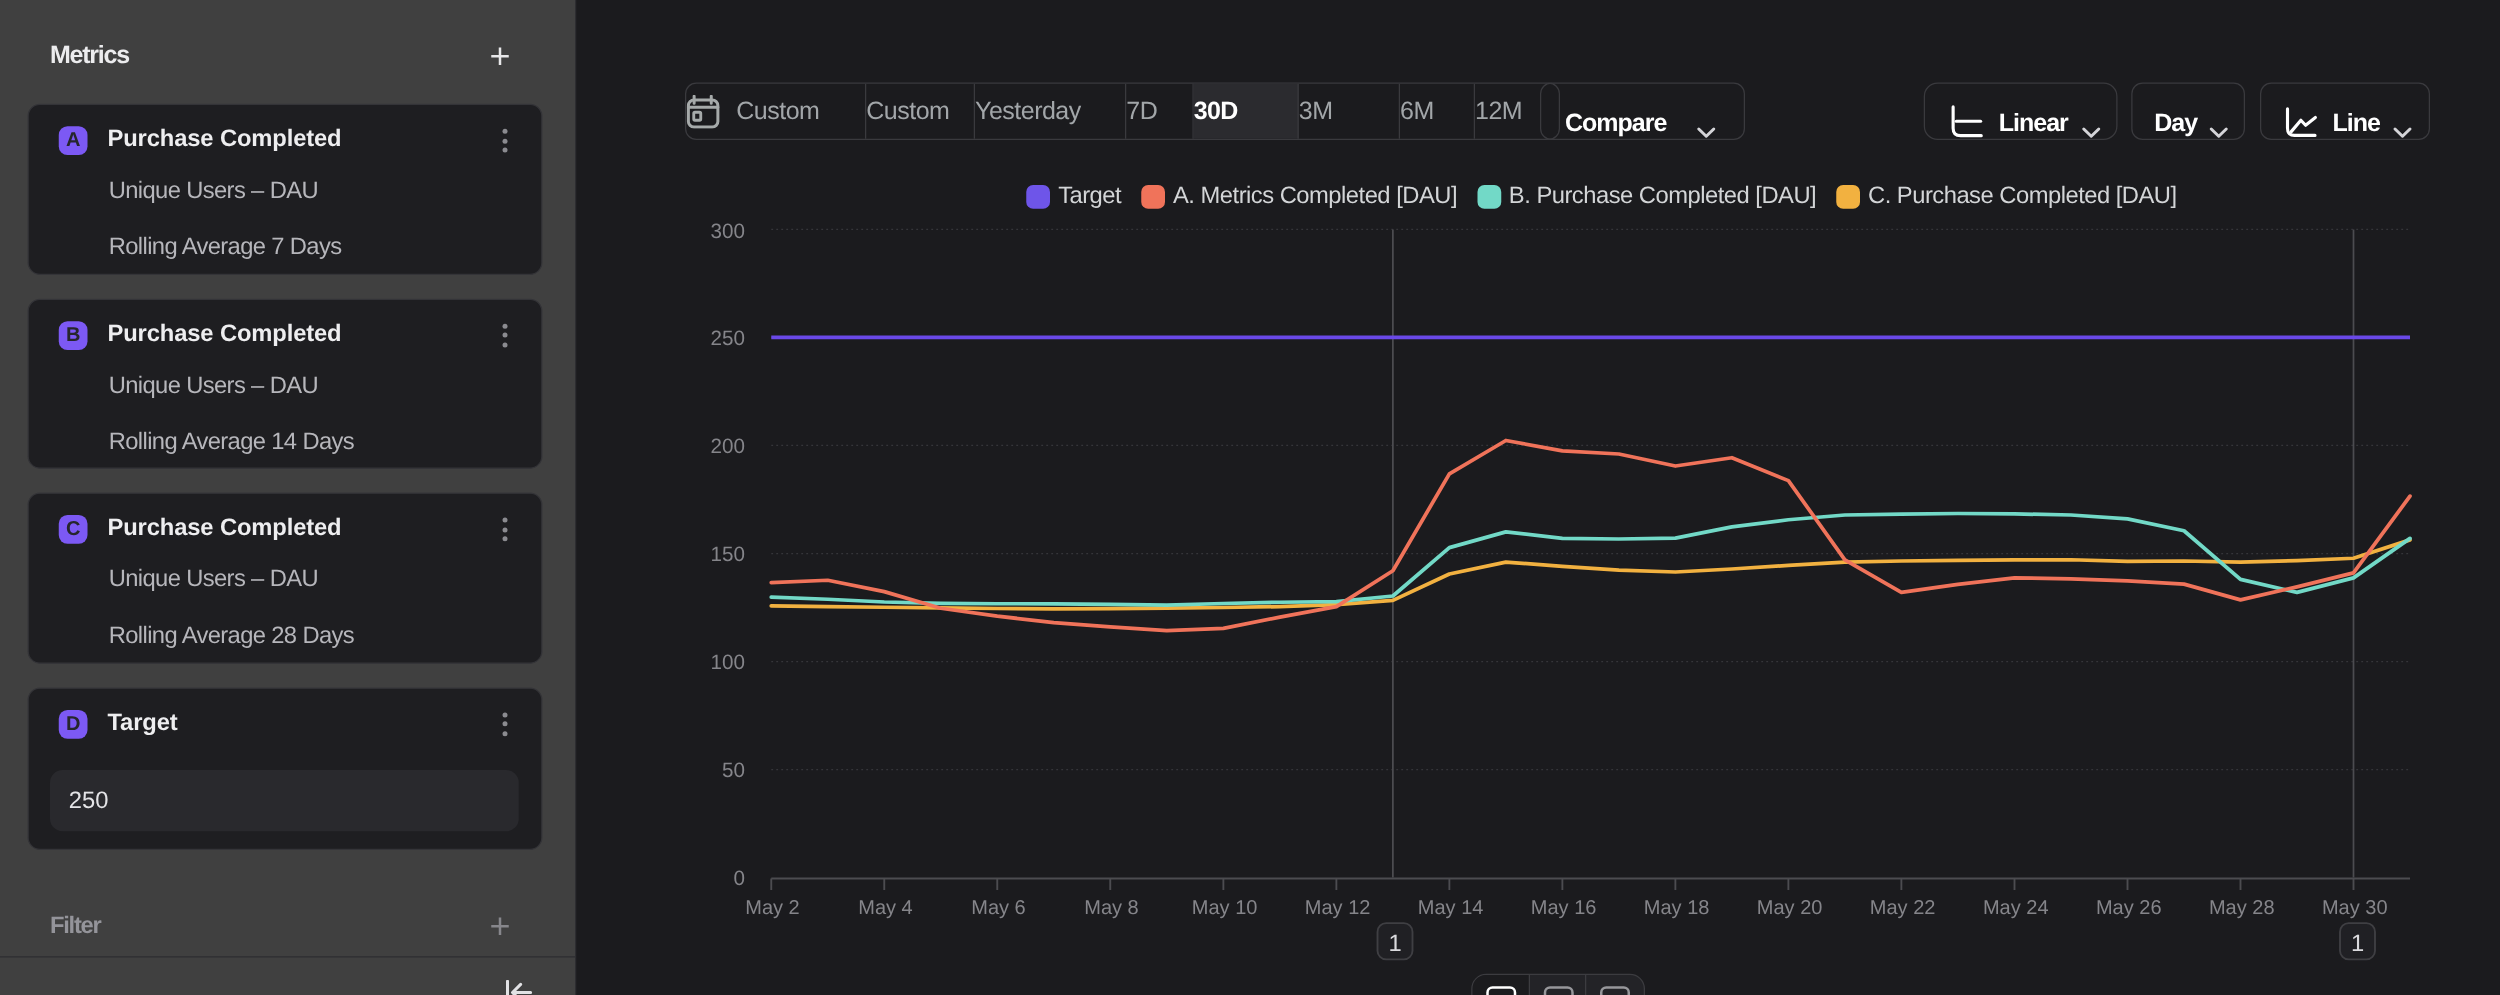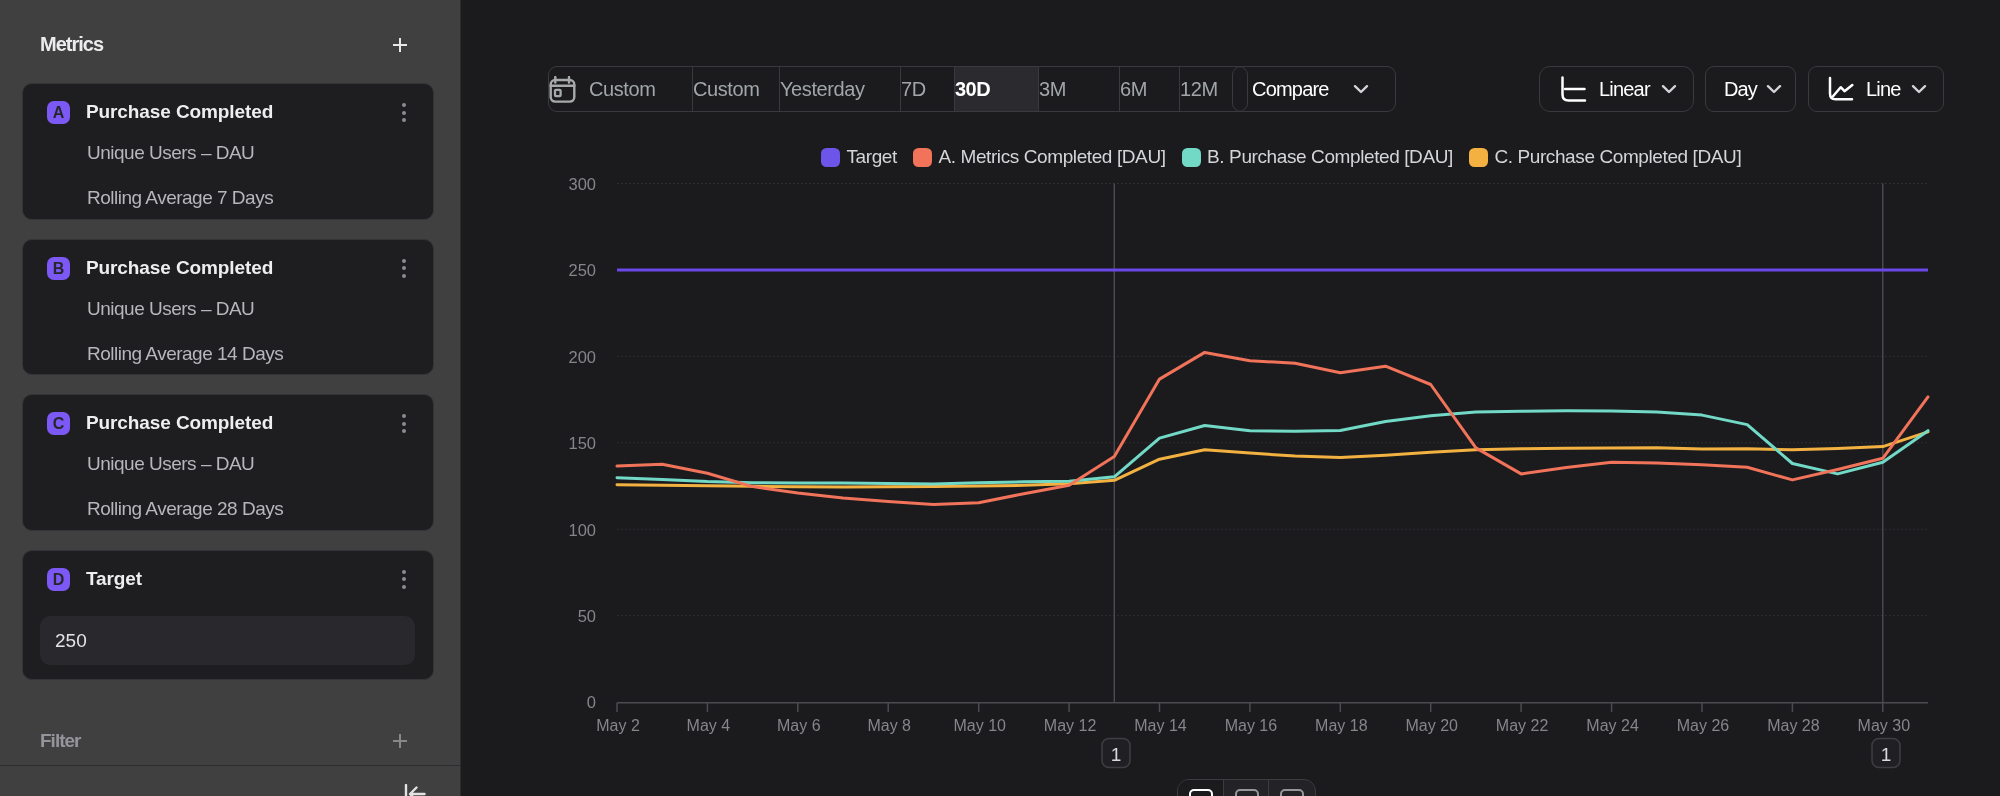--- a/index.html
+++ b/index.html
@@ -16,21 +16,21 @@
   .ctitle { position:absolute; left:63px; top:17px; font-size:19px; font-weight:700; color:#eeeef0; letter-spacing:-0.1px; }
   .csub1 { position:absolute; left:64px; top:58px; font-size:19px; color:#b6b6bb; letter-spacing:-0.5px; }
   .csub2 { position:absolute; left:64px; top:103px; font-size:19px; color:#b6b6bb; letter-spacing:-0.5px; }
   .kebab { position:absolute; left:379px; top:19px; }
   .kebab span { display:block; width:4px; height:4px; border-radius:50%; background:#8b8b90; margin:0 0 3.5px 0; }
   .tinput { position:absolute; left:17px; top:65.5px; width:375px; height:49px; border-radius:10px; background:#29292d;
     color:#e4e4e7; font-size:19px; line-height:49px; padding-left:15px; }
   .filter-lbl { position:absolute; left:40px; top:730px; font-size:19px; font-weight:700; color:#94949a; letter-spacing:-1px; }
   
   .btn { position:absolute; top:66px; height:46px; border:1px solid #3a3a3e; border-radius:9px;
-    display:flex; align-items:center; justify-content:center; color:#fff; font-size:20px; font-weight:400; letter-spacing:-0.8px; }
+    display:flex; align-items:flex-end; justify-content:center; color:#fff; font-size:20px; font-weight:700; letter-spacing:-0.8px; }
   #seg { position:absolute; left:548px; top:66px; height:46px; border:1px solid #3a3a3e; border-radius:9px; display:flex; }
   .seg { height:44px; display:flex; align-items:center; justify-content:flex-start; color:#a2a6a9; font-size:20px;
     letter-spacing:-0.4px; border-right:1px solid #3a3a3e; }
   .seg:last-child { border-right:none; }
   .seg.active { background:#2b2b2f; color:#ffffff; font-weight:700; letter-spacing:-0.5px; }
   
   #legend { position:absolute; left:821px; top:146px; display:flex; align-items:center; }
   .litem { display:flex; align-items:center; margin-right:16px; }
   .sw { width:19px; height:19px; border-radius:5.5px; margin-right:6.5px; }
   .ltext { font-size:19px; color:#d3d5d7; letter-spacing:-0.4px; }

